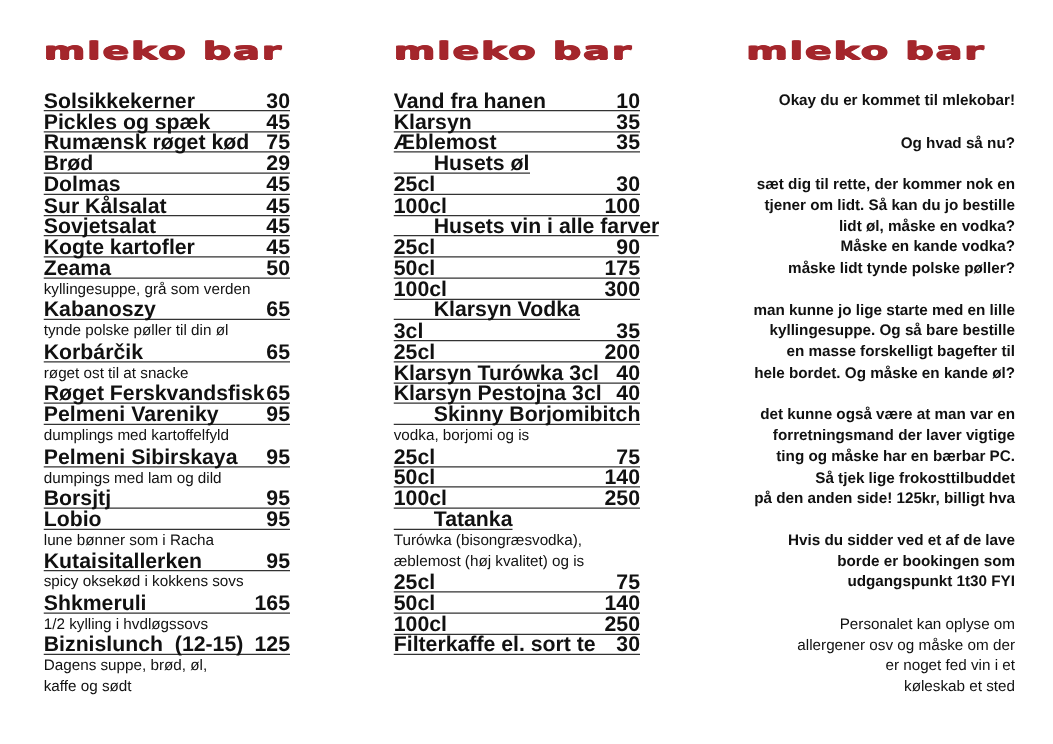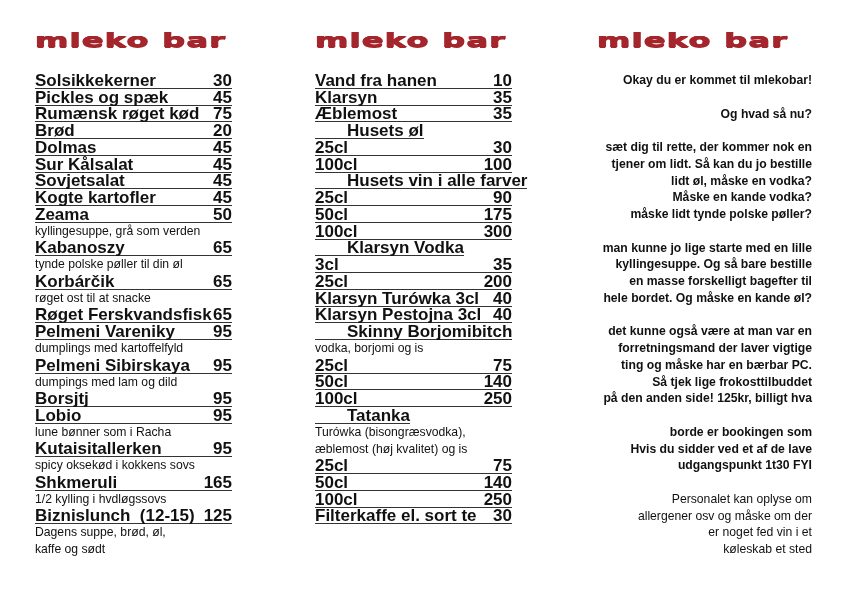--- a/index.html
+++ b/index.html
@@ -51,21 +51,21 @@
     <div class="row line">
         <span class="n">Pickles og spæk</span>
         <span class="p">45</span>
       </div>
     <div class="row line">
         <span class="n">Rumænsk røget kød</span>
         <span class="p">75</span>
       </div>
     <div class="row line">
         <span class="n">Brød</span>
-        <span class="p">20</span>
+        <span class="p">29</span>
       </div>
     <div class="row line">
         <span class="n">Dolmas</span>
         <span class="p">45</span>
       </div>
     <div class="row line">
         <span class="n">Sur Kålsalat</span>
         <span class="p">45</span>
       </div>
     <div class="row line">
@@ -263,22 +263,22 @@
       <span class="ln">hele bordet. Og måske en kande øl?</span>
     </p>
     <p class="para b">
       <span class="ln">det kunne også være at man var en</span>
       <span class="ln">forretningsmand der laver vigtige</span>
       <span class="ln">ting og måske har en bærbar PC.</span>
       <span class="ln">Så tjek lige frokosttilbuddet</span>
       <span class="ln">på den anden side! 125kr, billigt hva</span>
     </p>
     <p class="para b">
+      <span class="ln">Hvis du sidder ved et af de lave</span>
       <span class="ln">borde er bookingen som</span>
-      <span class="ln">Hvis du sidder ved et af de lave</span>
       <span class="ln">udgangspunkt 1t30 FYI</span>
     </p>
     <p class="para">
       <span class="ln">Personalet kan oplyse om</span>
       <span class="ln">allergener osv og måske om der</span>
       <span class="ln">er noget fed vin i et</span>
       <span class="ln">køleskab et sted</span>
     </p>
   </div>
 </div>

